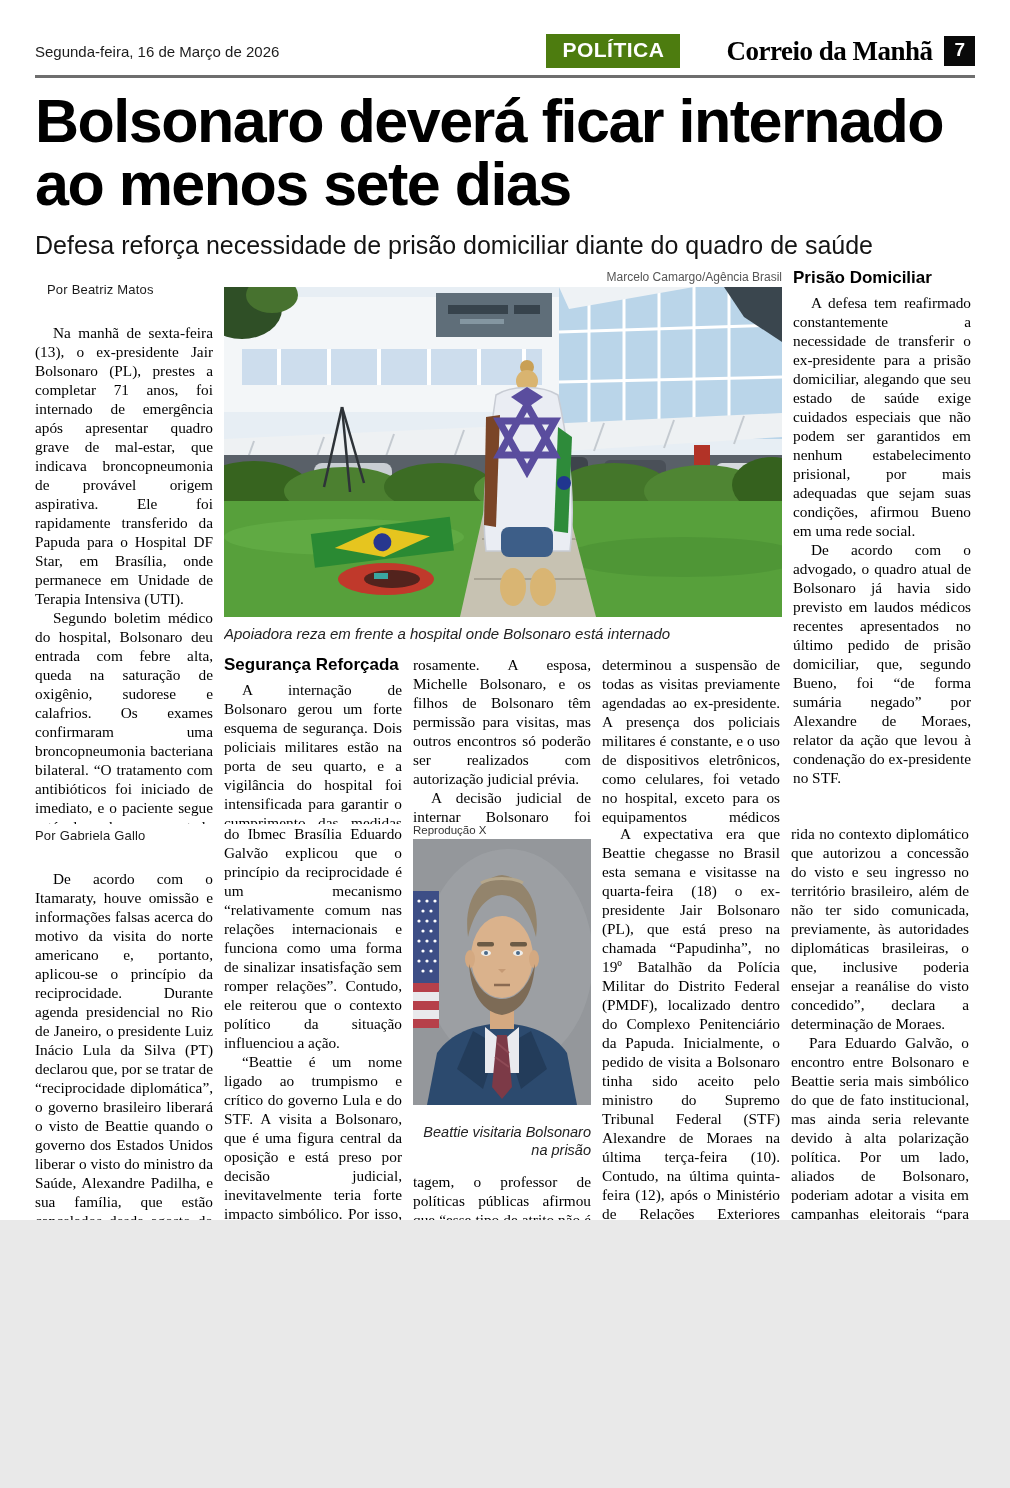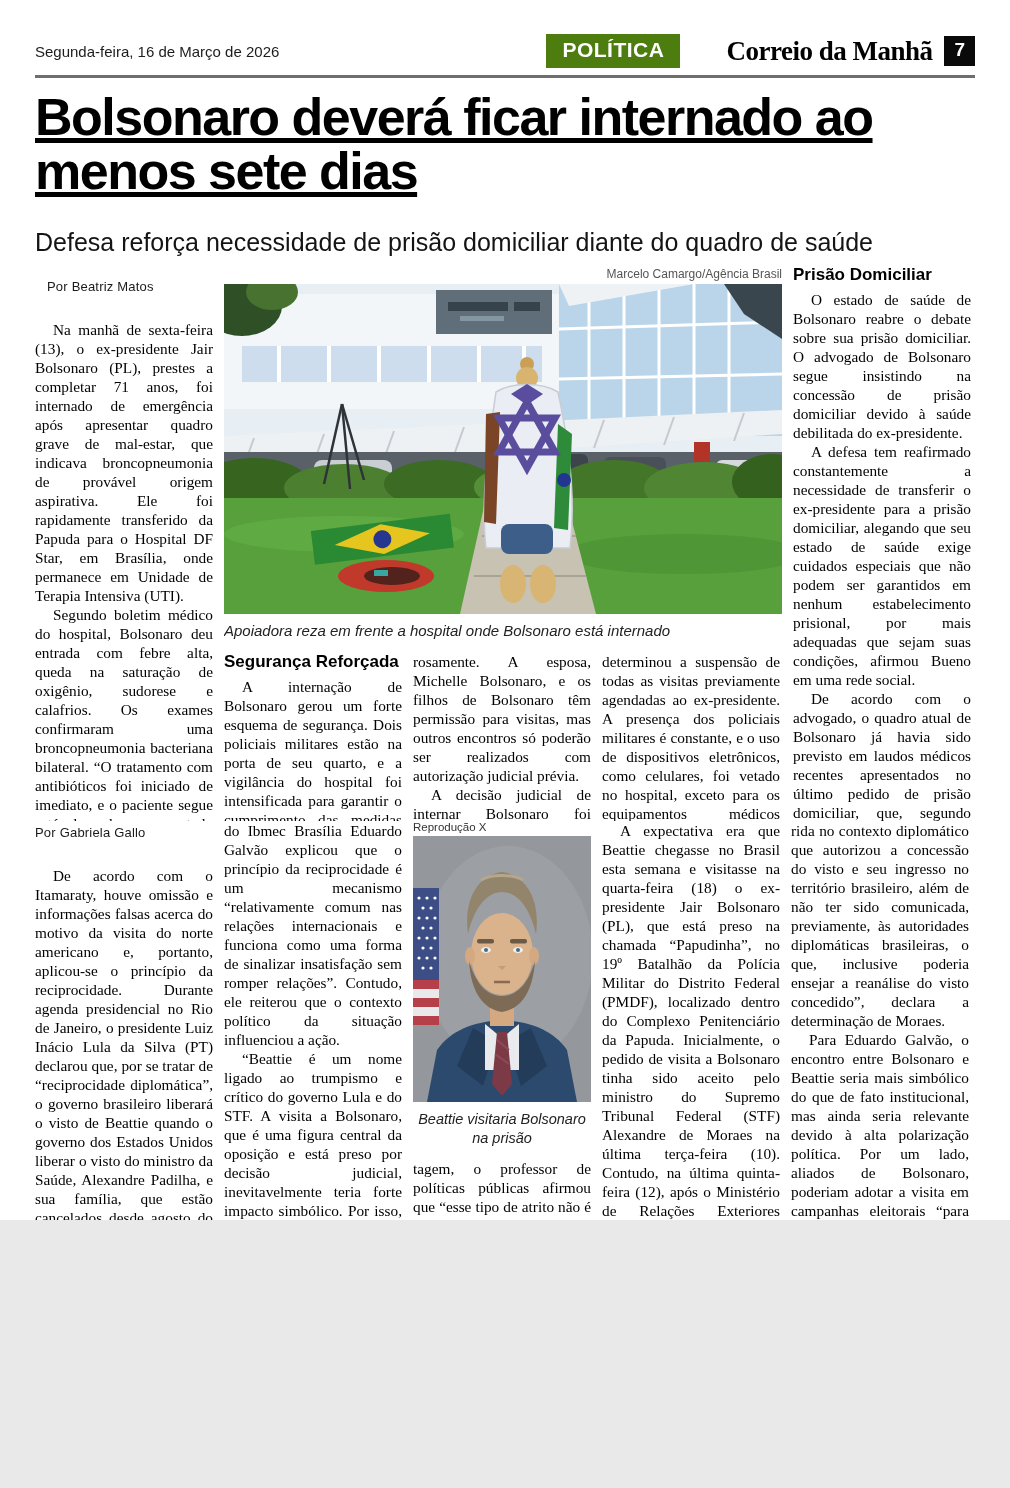--- a/index.html
+++ b/index.html
@@ -19,22 +19,22 @@
     font-weight:700; font-size:21px; padding:4px 16px 6px; letter-spacing:.5px;
   }
   .brand { font-family:"Liberation Serif",serif; font-weight:700; font-size:27px; margin-left:46px; letter-spacing:-.5px; }
   .pagenum {
     background:#0a0a0a; color:#fff; font-family:"Liberation Sans",sans-serif;
     font-weight:700; font-size:19px; padding:3px 10px 5px; margin-left:12px;
   }
   .head-rule { height:3px; background:#6e6e6e; margin-top:7px; }
   
   .headline1 {
-    font-family:"Liberation Sans",sans-serif; font-size:52px; font-weight:700;
-    line-height:1.04; letter-spacing:-1.5px; margin:12px 0 30px; color:#000;text-decoration:underline;
+    font-family:"Liberation Sans",sans-serif; font-size:61px; font-weight:700;
+    line-height:1.04; letter-spacing:-1.5px; margin:12px 0 14px; color:#000;
   }
   .subtitle { font-family:"Liberation Sans",sans-serif; font-size:25px; font-weight:400; color:#141414; margin:0 0 8px; }
   .headline2 {
     font-family:"Liberation Sans",sans-serif; font-size:45px; font-weight:700;
     letter-spacing:-1px; margin:14px 0 10px; color:#000;
   }
   
   .row { display:flex; gap:11px; overflow:hidden; }
   .row1 { height:556px; margin-top:2px; }
   .row2 { height:586px; }
@@ -42,21 +42,21 @@
   .mid { flex:0 0 558px; width:558px; overflow:hidden; }
   .byline { font-family:"Liberation Sans",sans-serif; font-size:13px; color:#1a1a1a; letter-spacing:.2px; margin:14px 12px 26px; }
   .byline2 { margin:4px 0 26px; }
   .bodytext p { font-size:15.3px; line-height:19px; text-align:justify; margin:0; }
   .bodytext p.ind { text-indent:18px; }
   .sechead { font-family:"Liberation Sans",sans-serif; font-size:17px; font-weight:700; margin:0 0 5px; }
   .sechead-mid { margin:14px 0 5px; }
   .credit { font-family:"Liberation Sans",sans-serif; font-size:12px; color:#555; text-align:right; margin:2px 0 3px; }
   .credit2 { font-family:"Liberation Sans",sans-serif; font-size:11.5px; color:#333; text-align:left; margin:0 0 3px; }
   .caption1 { font-family:"Liberation Sans",sans-serif; font-style:italic; font-weight:500; font-size:15px; color:#222; margin:8px 0 13px; }
-  .caption2 { font-family:"Liberation Sans",sans-serif; font-style:italic; font-weight:500; font-size:14.5px; color:#222; text-align:center; line-height:1.28; margin:8px 0 12px; }
+  .caption2 { font-family:"Liberation Sans",sans-serif; font-style:italic; font-weight:500; font-size:14.5px; color:#222; text-align:right; line-height:1.28; margin:18px 0 12px; }
   .photo1 { width:558px; height:330px; display:block; background:#dfe8ef; }
   .photo2 { width:178px; height:266px; display:block; margin:0 auto; background:#93969a; }
   .cols3 { display:flex; gap:11px; }
 </style>
 </head>
 <body>
 
 <div class="page">
 
   <div class="masthead">
@@ -206,21 +206,20 @@
           <p class="ind">A decisão judicial de internar Bolsonaro foi autorizada por Alexandre de Moraes, ministro do STF, que também</p>
         </div>
         <div class="col bodytext">
           <p>determinou a suspensão de todas as visitas previamente agendadas ao ex-presidente. A presença dos policiais militares é constante, e o uso de dispositivos eletrônicos, como celulares, foi vetado no hospital, exceto para os equipamentos médicos necessários para o tratamento.</p>
         </div>
       </div>
     </div>
 
     <div class="col bodytext">
       <h3 class="sechead">Prisão Domiciliar</h3>
-      <p class="ind">O estado de saúde de Bolsonaro reabre o debate sobre sua prisão domiciliar. O advogado de Bolsonaro segue insistindo na concessão de prisão domiciliar devido à saúde debilitada do ex-presidente.</p>
       <p class="ind">A defesa tem reafirmado constantemente a necessidade de transferir o ex-presidente para a prisão domiciliar, alegando que seu estado de saúde exige cuidados especiais que não podem ser garantidos em nenhum estabelecimento prisional, por mais adequadas que sejam suas condições, afirmou Bueno em uma rede social.</p>
       <p class="ind">De acordo com o advogado, o quadro atual de Bolsonaro já havia sido previsto em laudos médicos recentes apresentados no último pedido de prisão domiciliar, que, segundo Bueno, foi “de forma sumária negado” por Alexandre de Moraes, relator da ação que levou à condenação do ex-presidente no STF.</p>
 
     </div>
   </div>
 
 
   <div class="row row2">
 
     <div class="col bodytext">

